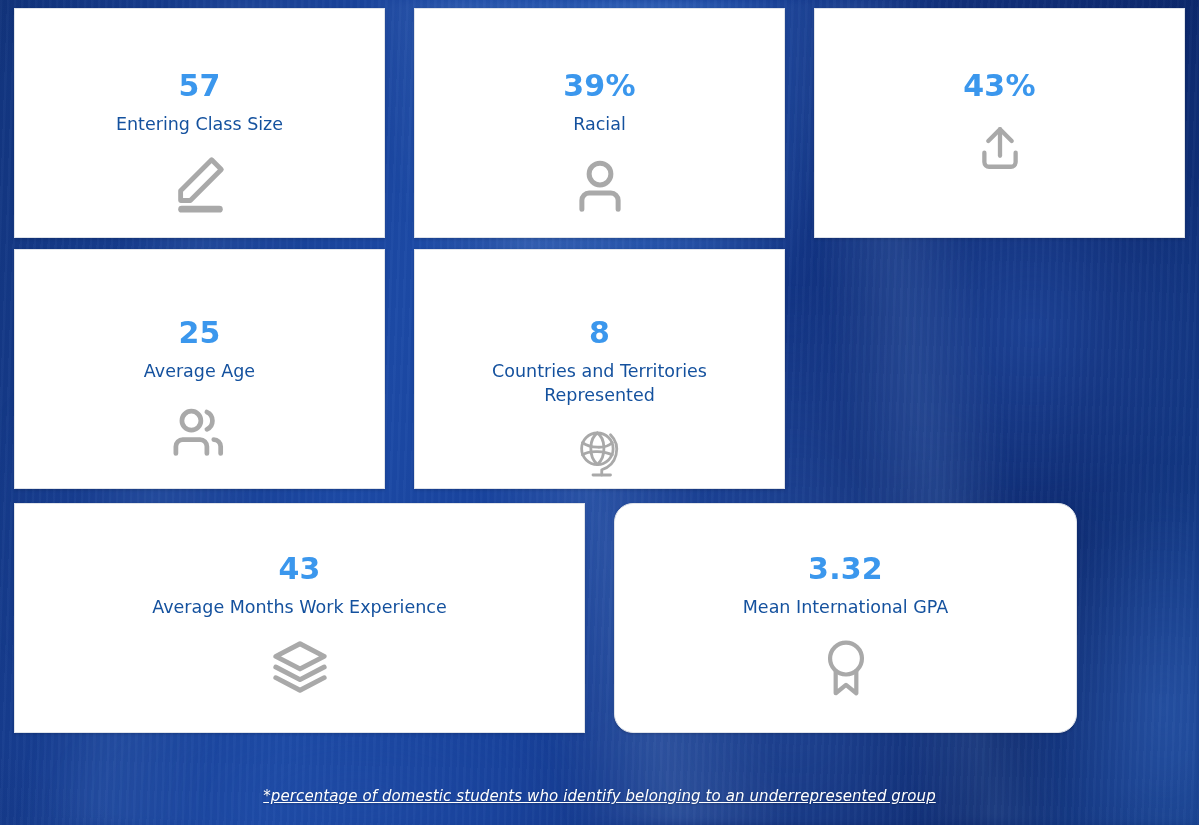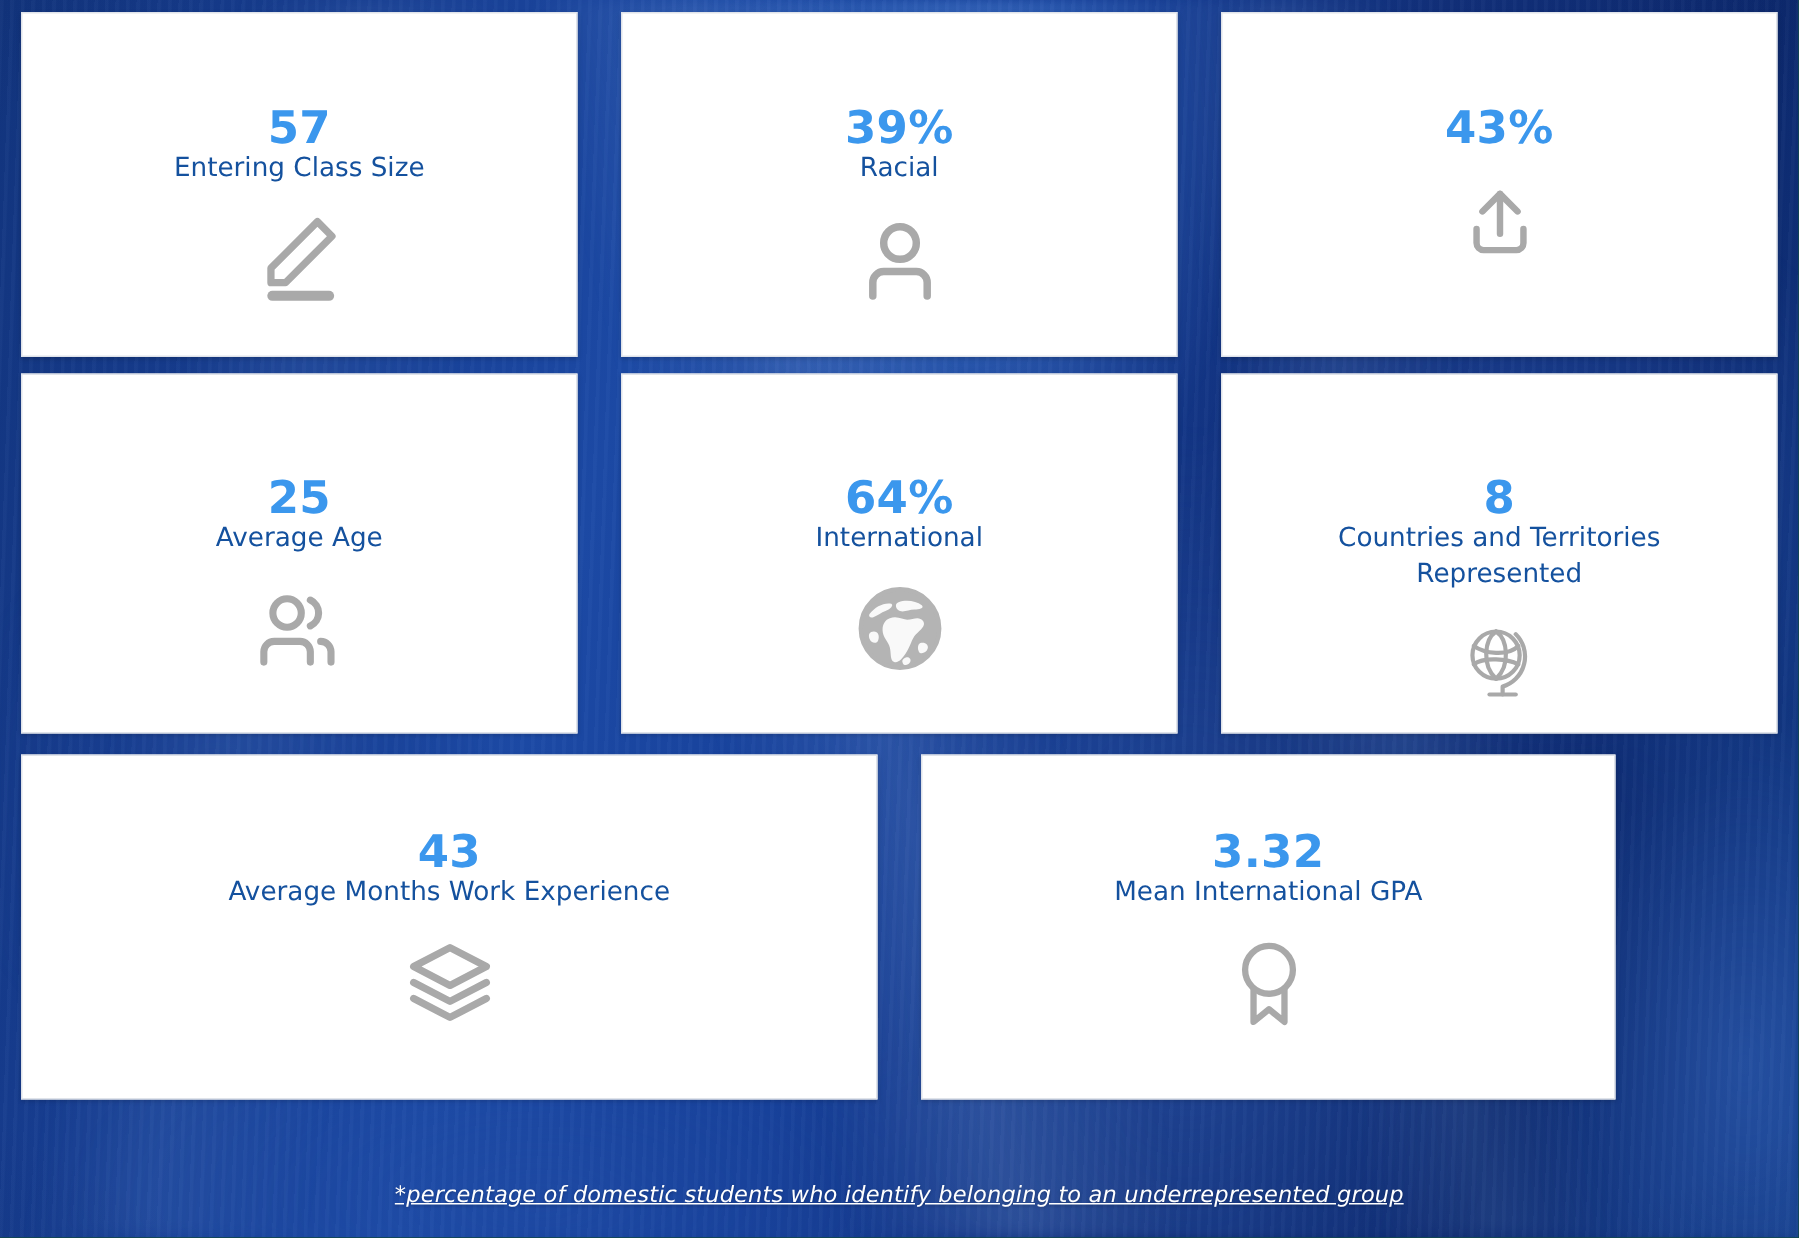--- a/index.html
+++ b/index.html
@@ -11,21 +11,21 @@
     height: 825px;
     overflow: hidden;
     font-family: "DejaVu Sans", "Liberation Sans", sans-serif;
     background: #0f3383;
   }
 
   #stage {
     position: relative;
     width: 1199px;
     height: 825px;
-    background: #14532d;
+    background: #0f766e;
     overflow: hidden;
   }
 
   
   .bg-layer {
     position: absolute;
     inset: 0;
     pointer-events: none;
   }
   .bg-base {
@@ -94,39 +94,40 @@
     box-shadow: 0 1px 3px rgba(0,0,0,.18);
   }
 
   .row-1 .card, .row-2 .card { width: 371px; }
   .row-1 .card { height: 230px; }
   .row-2 .card { height: 240px; }
   .row-1 .card + .card, .row-2 .card + .card { margin-left: 29px; }
 
   .row-3 .card { height: 230px; }
   .row-3 .card.wide-left  { width: 571px; }
-  .row-3 .card.wide-right { width: 463px; margin-left: 29px; }
+  .row-3 .card.wide-right { width: 463px; margin-left: 29px; border-radius: 19px; }
 
   .stat-value {
     color: #3b97ed;
     font-size: 30px;
     font-weight: 700;
     line-height: 1;
     letter-spacing: .2px;
   }
   .row-1 .stat-value { margin-top: 62px; }
   .row-2 .stat-value { margin-top: 68px; }
   .row-3 .stat-value { margin-top: 50px; }
 
   .stat-label {
     color: #14519e;
     font-size: 17.5px;
     font-weight: 400;
     line-height: 1.35;
     text-align: center;
+    margin-top: 12px;
     max-width: 92%;
     white-space: pre-line;
   }
 
   .stat-icon {
     margin-top: 16px;
     color: #a9a9a9;
     display: flex;
     align-items: center;
     justify-content: center;
@@ -207,38 +208,20 @@
         <div class="stat-icon">
           <svg width="62" height="62" viewBox="0 0 72 64" fill="none" stroke="currentColor" stroke-width="5.5" stroke-linecap="round" stroke-linejoin="round">
             <circle cx="26" cy="20" r="11"></circle>
             <path d="M44 10 A11 11 0 0 1 44 30"></path>
             <path d="M8 58 L8 50 A8 8 0 0 1 16 42 L36 42 A8 8 0 0 1 44 50 L44 58"></path>
             <path d="M52 42 A8 8 0 0 1 60 50 L60 58"></path>
           </svg>
         </div>
       </div>
 
-      <div class="card">
-        <div class="stat-value">64%</div>
-        <div class="stat-label">International</div>
-        <div class="stat-icon">
-          <svg width="62" height="62" viewBox="0 0 64 64" fill="none">
-            <circle cx="32" cy="32" r="27" fill="#b4b4b4"></circle>
-            <g fill="#ffffff" opacity=".92">
-              <path d="M11 22 c4 -5 10 -8 15 -7 c2 1 -1 4 -4 5 c-3 1 -5 3 -8 4 c-2 1 -4 0 -3 -2z"></path>
-              <path d="M31 14 c5 -2 12 -1 16 2 c2 2 -2 3 -5 3 c-4 0 -7 2 -10 1 c-3 -1 -4 -5 -1 -6z"></path>
-              <path d="M25 25 c5 -2 9 1 12 1 c4 0 8 -3 11 1 c2 3 -2 6 -5 9 c-3 3 -4 9 -7 13 c-2 3 -5 7 -8 6 c-3 -1 -2 -6 -3 -10 c-1 -4 -5 -7 -5 -12 c0 -4 2 -7 5 -8z"></path>
-              <path d="M46 42 c3 -1 6 1 5 4 c-1 3 -5 4 -6 2 c-1 -2 -1 -5 1 -6z"></path>
-              <path d="M14 34 c3 0 4 3 3 6 c-1 3 -5 2 -6 -1 c-1 -3 0 -5 3 -5z"></path>
-              <path d="M36 52 c2 -1 4 1 3 3 c-1 2 -4 3 -5 1 c-1 -2 0 -3 2 -4z"></path>
-            </g>
-            <circle cx="32" cy="32" r="27" fill="none" stroke="#b4b4b4" stroke-width="3"></circle>
-          </svg>
-        </div>
-      </div>
 
       <div class="card">
         <div class="stat-value">8</div>
         <div class="stat-label">Countries and Territories
 Represented</div>
         <div class="stat-icon">
           <svg width="56" height="56" viewBox="0 0 64 64" fill="none" stroke="currentColor" stroke-width="3.2" stroke-linecap="round" stroke-linejoin="round">
             <circle cx="29" cy="26" r="18"></circle>
             <path d="M29 8 C20 14 18 34 29 44"></path>
             <path d="M29 8 C38 14 40 34 29 44"></path>

